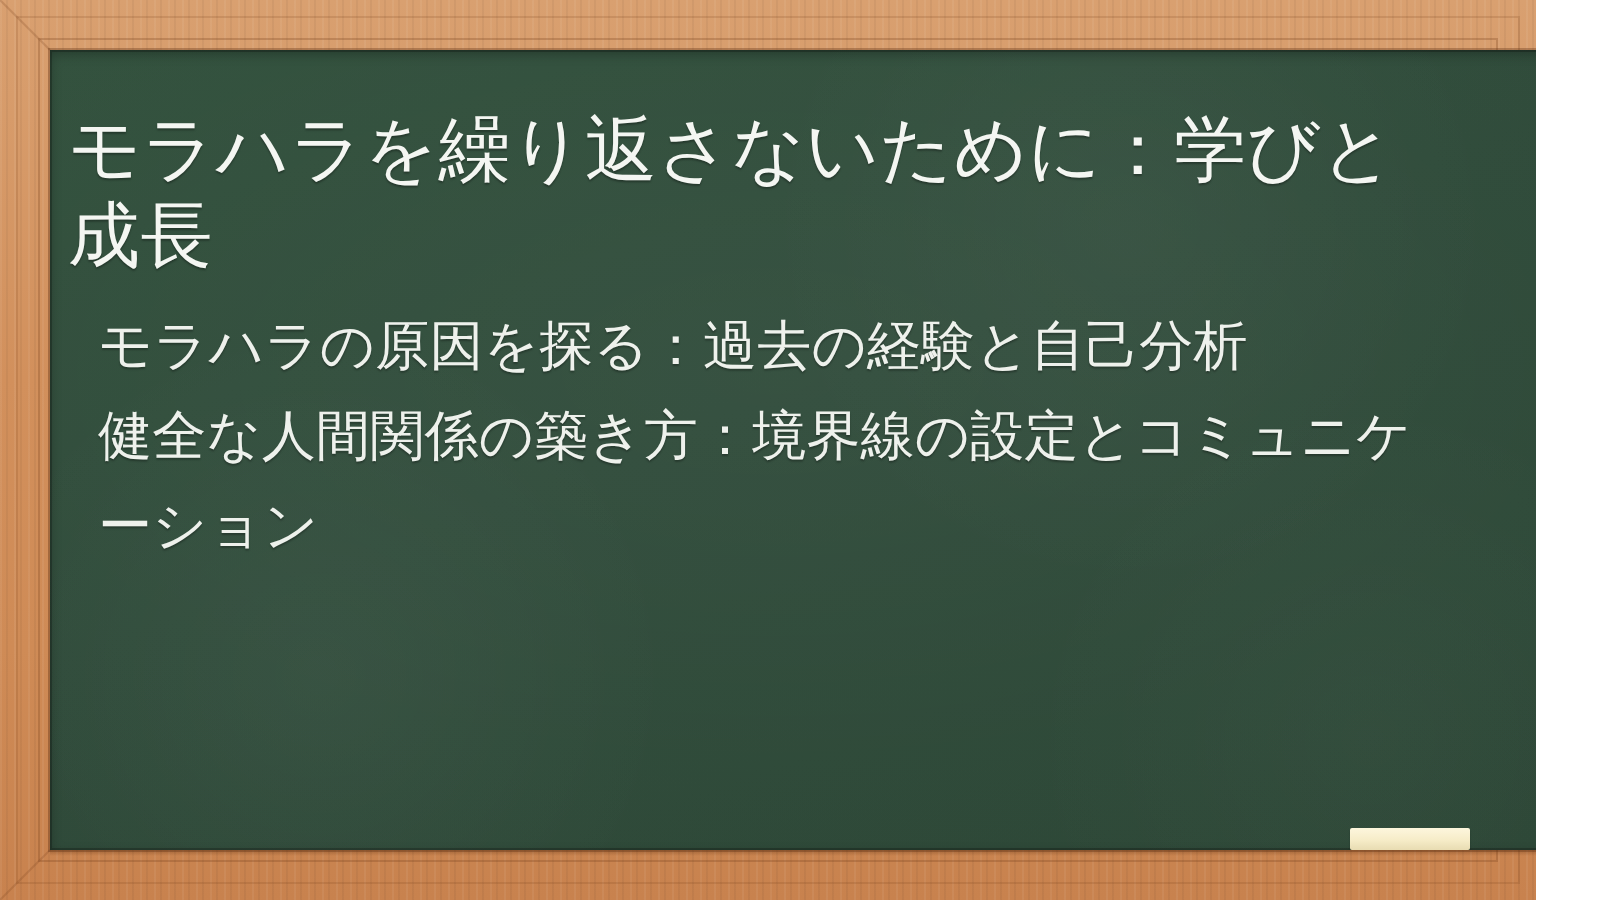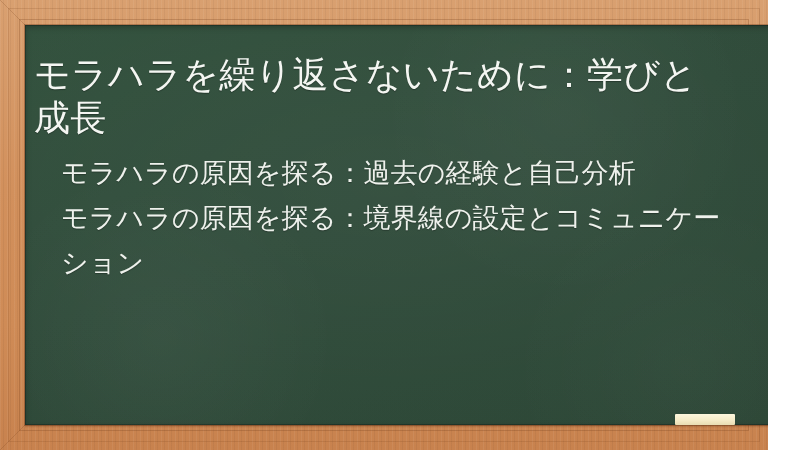--- a/index.html
+++ b/index.html
@@ -112,21 +112,21 @@
     font-weight: 400;
     letter-spacing: 0.2px;
     text-shadow: 0 1px 1px rgba(0,0,0,0.30);
     white-space: pre-wrap;
     word-break: break-word;
   }
 
   
   .bullets {
     position: absolute;
-    left: 36px;
+    left: 24px;
     top: 126px;
     width: 660px;
     margin: 0;
     padding: 0;
     list-style: none;
   }
   .bullet-item {
     color: #eef1ec;
     font-size: 27px;
     line-height: 45px;
@@ -177,21 +177,21 @@
 
   <div class="board">
     <div class="board-dust"></div>
 
     <div class="board-content">
 
       <h1 class="title">モラハラを繰り返さないために：学びと成長</h1>
 
       <ul class="bullets">
         <li class="bullet-item">モラハラの原因を探る：過去の経験と自己分析</li>
-        <li class="bullet-item">モラハラの原因を探る：境界線の設定とコミュニケーション</li>
+        <li class="bullet-item">健全な人間関係の築き方：境界線の設定とコミュニケーション</li>
       </ul>
 
       <div class="chalk"></div>
 
     </div>
   </div>
 
   <div class="board-ledge-shadow"></div>
 
 </div>

